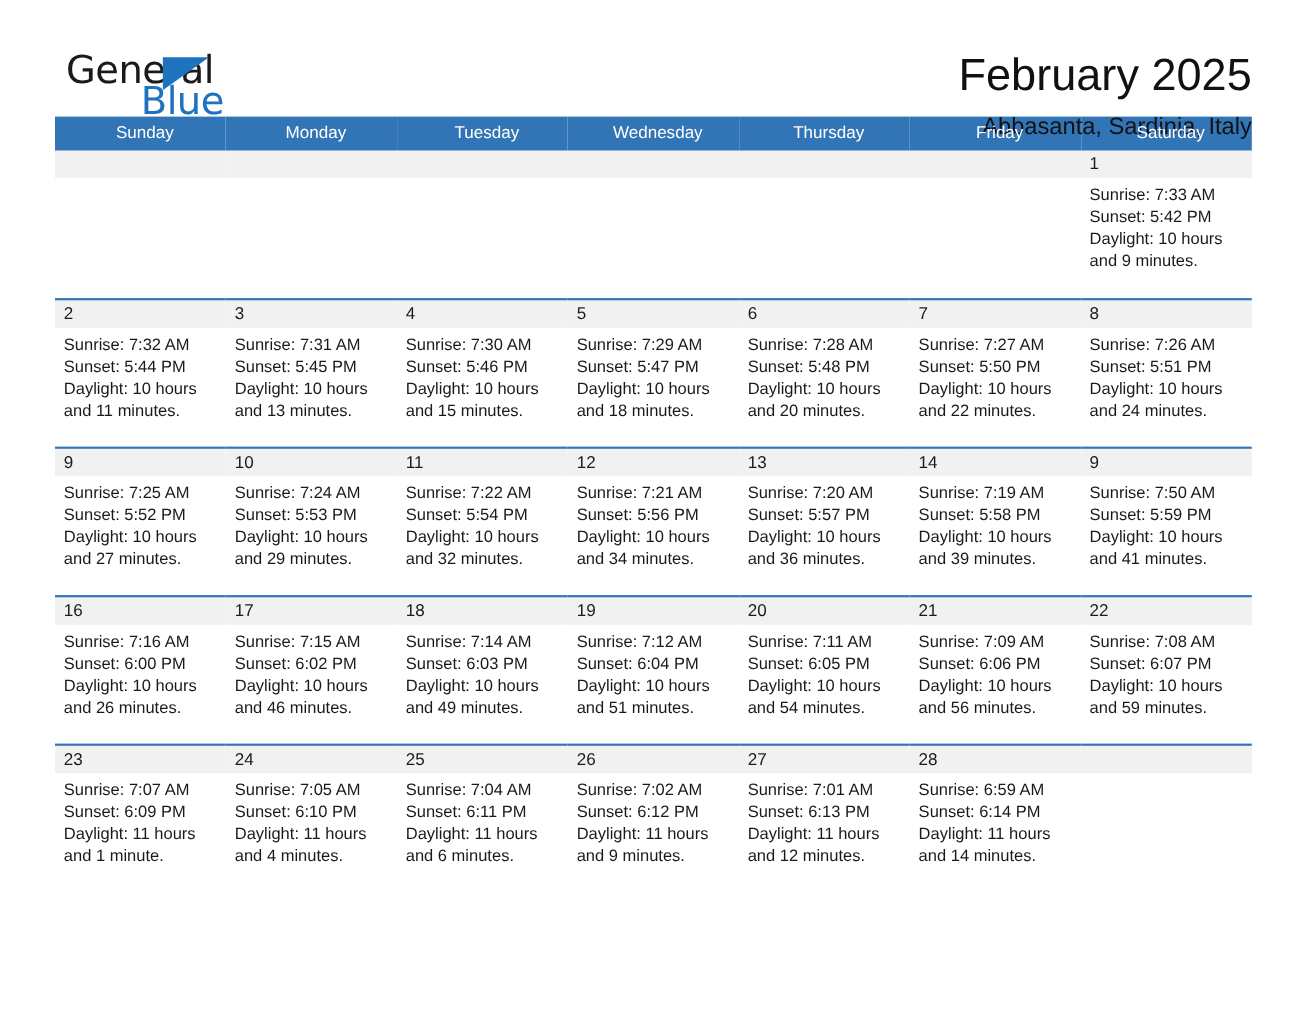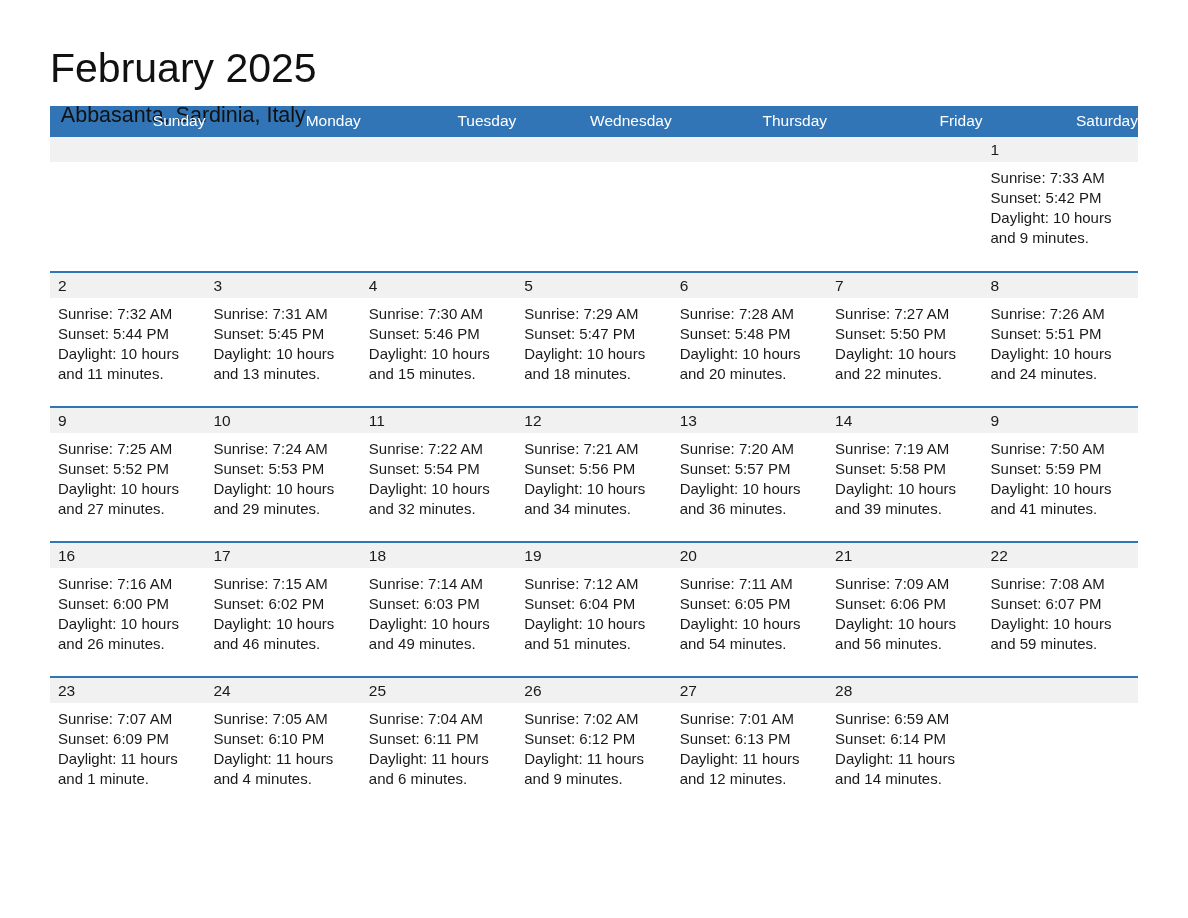--- a/index.html
+++ b/index.html
@@ -59,21 +59,21 @@
   .brand-flag {
     position: absolute;
     left: 98px;
     top: 8px;
     width: 0;
     height: 0;
     border-left: 42px solid #1f72bd;
     border-bottom: 30px solid transparent;
   }
   .title-block {
-    text-align: center;
+    text-align: right;
     padding-top: 2px;
   }
   .cal-title {
     font-size: 41px;
     font-weight: 400;
     color: #111;
     line-height: 1.08;
     letter-spacing: 0px;
   }
   .cal-subtitle {
@@ -88,21 +88,21 @@
   .calendar {
     width: 1088px;
     border-collapse: collapse;
     table-layout: fixed;
   }
   .calendar th {
     background: #3275b6;
     color: #ffffff;
     font-weight: 400;
     font-size: 15.5px;
-    text-align: right;
+    text-align: center;
     padding: 6px 0 7px 8px;
     border: none;
     height: 26px;
     box-sizing: border-box;
   }
   .wk-row > td {
     vertical-align: top;
     padding: 0;
     border: none;
     border-top: 2px solid #3275b6;
@@ -133,20 +133,25 @@
   .details div {
     white-space: normal;
   }
 </style>
 </head>
 <body>
 
 <div class="page">
 
   <div class="header">
+    <div class="brand">
+      <span class="brand-general">General</span>
+      <span class="brand-flag"></span>
+      <span class="brand-blue">Blue</span>
+    </div>
     <div class="title-block">
       <div class="cal-title">February 2025</div>
       <div class="cal-subtitle">Abbasanta, Sardinia, Italy</div>
     </div>
   </div>
 
   <table class="calendar">
     <thead>
       <tr>
         <th>Sunday</th>

